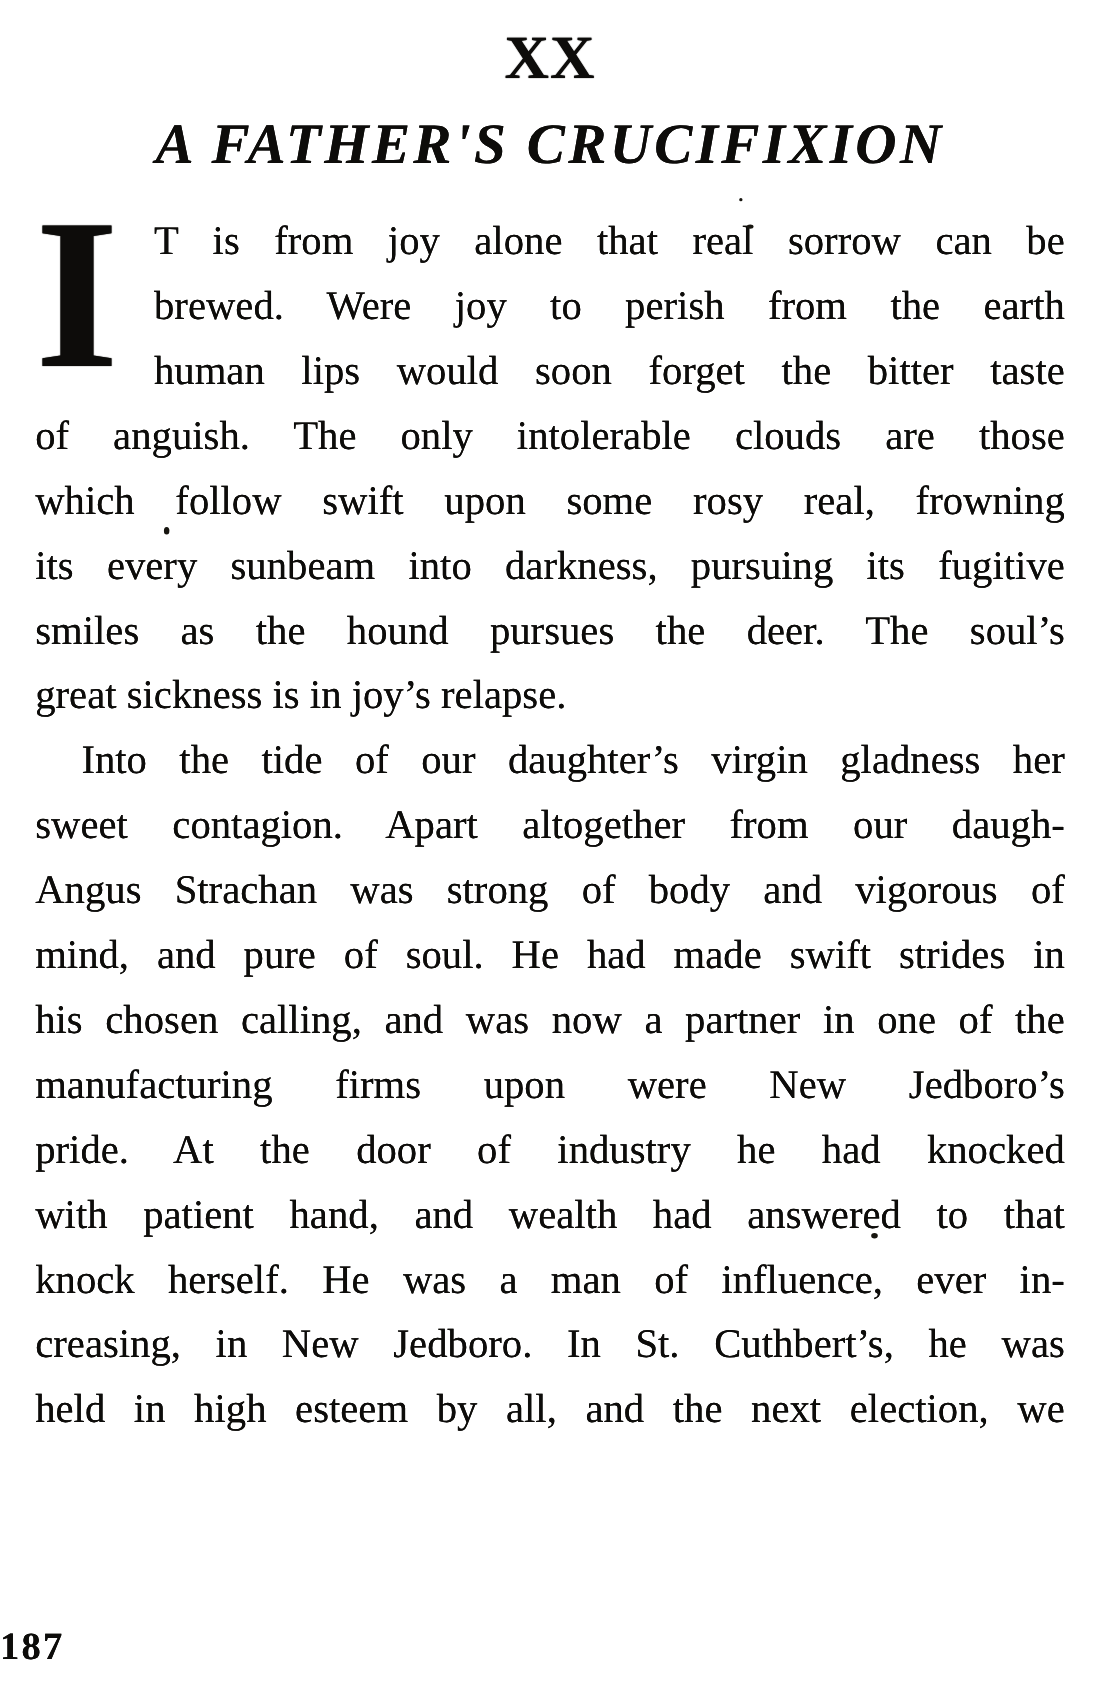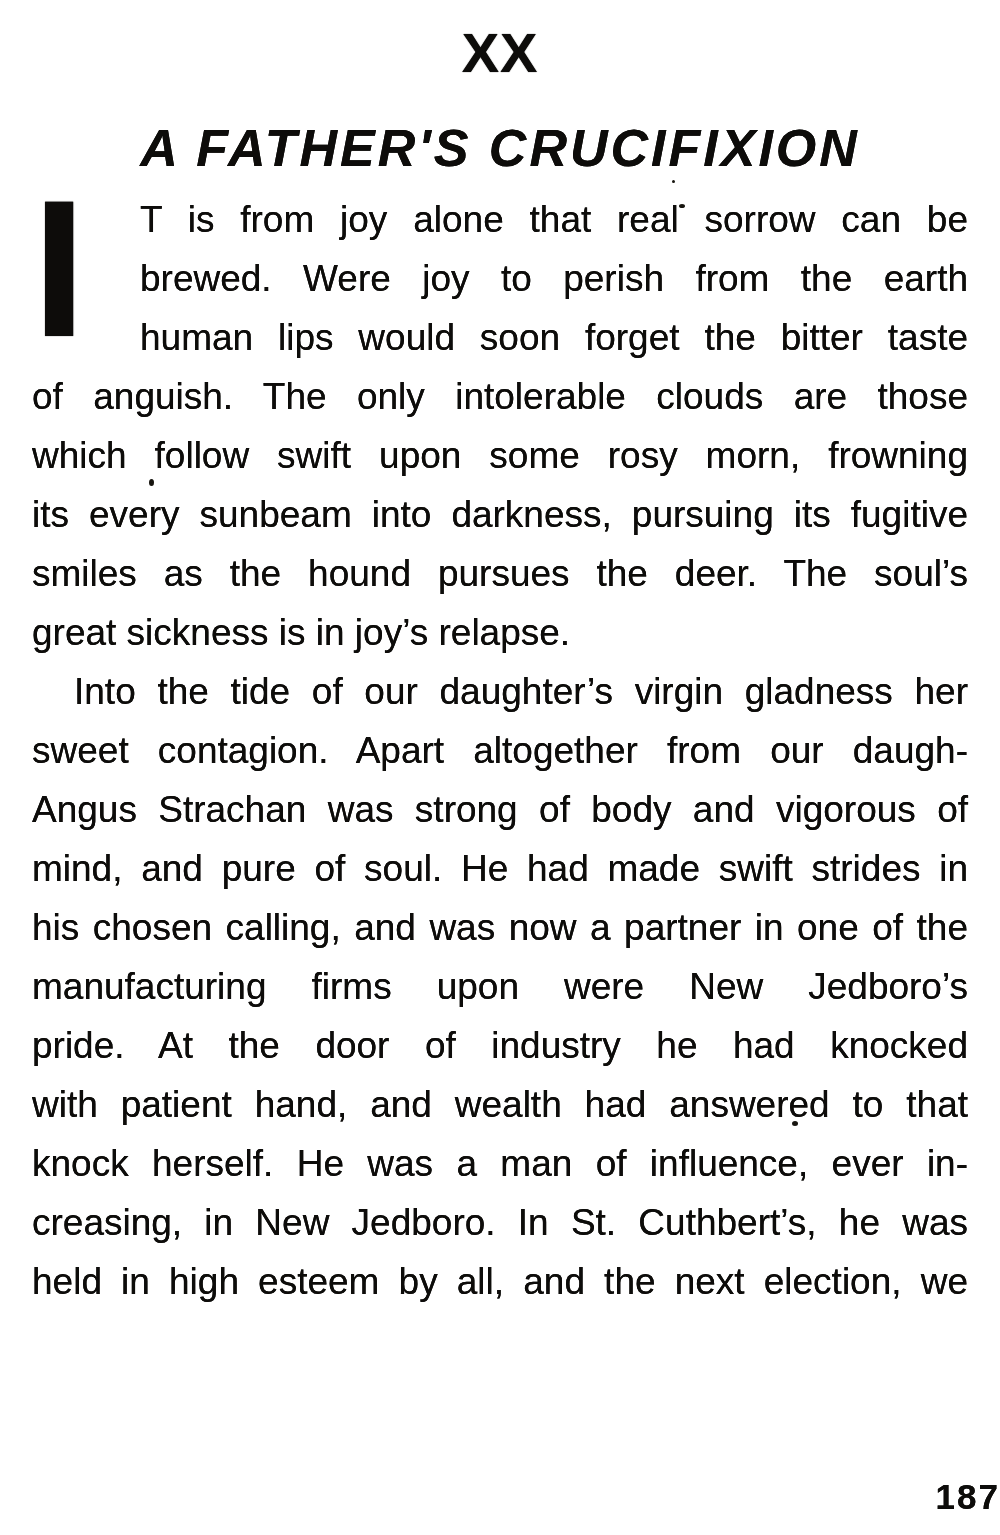--- a/index.html
+++ b/index.html
@@ -2,21 +2,21 @@
 <html><head>
 <meta charset="utf-8">
 <style>
   html, body { margin: 0; padding: 0; background: #fff; }
   .page {
     position: relative;
     width: 1000px;
     height: 1535px;
     background: #ffffff;
     color: #0d0c0a;
-    font-family: Liberation Sans, sans-serif;
+    font-family: Liberation Serif, serif;
     overflow: hidden;
   }
   .chapter-number {
     position: absolute;
     top: 25px; left: 0; width: 100%;
     text-align: center;
     font-size: 56px;
     font-weight: bold;
     line-height: 1;
     letter-spacing: 1px;
@@ -26,21 +26,20 @@
     position: absolute;
     top: 106px; left: 0; width: 100%;
     text-align: center;
     font-size: 52px;
     font-weight: bold;
     font-style: italic;
     letter-spacing: 3px;
     line-height: 1;
     white-space: nowrap;
     text-shadow: 0 0 0.5px currentColor;
-    margin-top: 16px;
   }
   .body-text {
     position: absolute;
     left: 32px; top: 190px; width: 936px;
     font-size: 37px;
     line-height: 59px;
     text-shadow: 0 0 0.6px currentColor;
   }
   .paragraph { position: relative; }
   .text-line {
@@ -55,21 +54,21 @@
     position: absolute;
     left: 0; top: -19px;
     font-size: 195px;
     line-height: 1;
     font-weight: bold;
     text-shadow: 0 0 1px currentColor;
   }
   .page-number {
     position: absolute;
     top: 1474px; left: 0; width: 100%;
-    text-align: right;
+    text-align: left;
     font-size: 35px;
     font-weight: bold;
     line-height: 46px;
     letter-spacing: 2px;
     text-shadow: 0 0 0.5px currentColor;
   }
   .speck {
     position: absolute;
     background: #17150f;
     border-radius: 50%;
@@ -83,21 +82,21 @@
 
   <div class="chapter-title">A FATHER'S CRUCIFIXION</div>
 
   <div class="body-text">
       <div class="paragraph">
         <span class="drop-cap">I</span>
         <div class="text-line beside-drop">T is from joy alone that real sorrow can be</div>
         <div class="text-line beside-drop">brewed. Were joy to perish from the earth</div>
         <div class="text-line beside-drop">human lips would soon forget the bitter taste</div>
         <div class="text-line">of anguish. The only intolerable clouds are those</div>
-        <div class="text-line">which follow swift upon some rosy morn, frowning</div>
+        <div class="text-line">which follow swift upon some rosy real, frowning</div>
         <div class="text-line">its every sunbeam into darkness, pursuing its fugitive</div>
         <div class="text-line">smiles as the hound pursues the deer. The soul’s</div>
         <div class="text-line para-end">great sickness is in joy’s relapse.</div>
       </div>
       <div class="paragraph">
         <div class="text-line first-indent">Into the tide of our daughter’s virgin gladness her</div>
         <div class="text-line">sweet contagion. Apart altogether from our daugh-</div>
         <div class="text-line">Angus Strachan was strong of body and vigorous of</div>
         <div class="text-line">mind, and pure of soul. He had made swift strides in</div>
         <div class="text-line">his chosen calling, and was now a partner in one of the</div>

